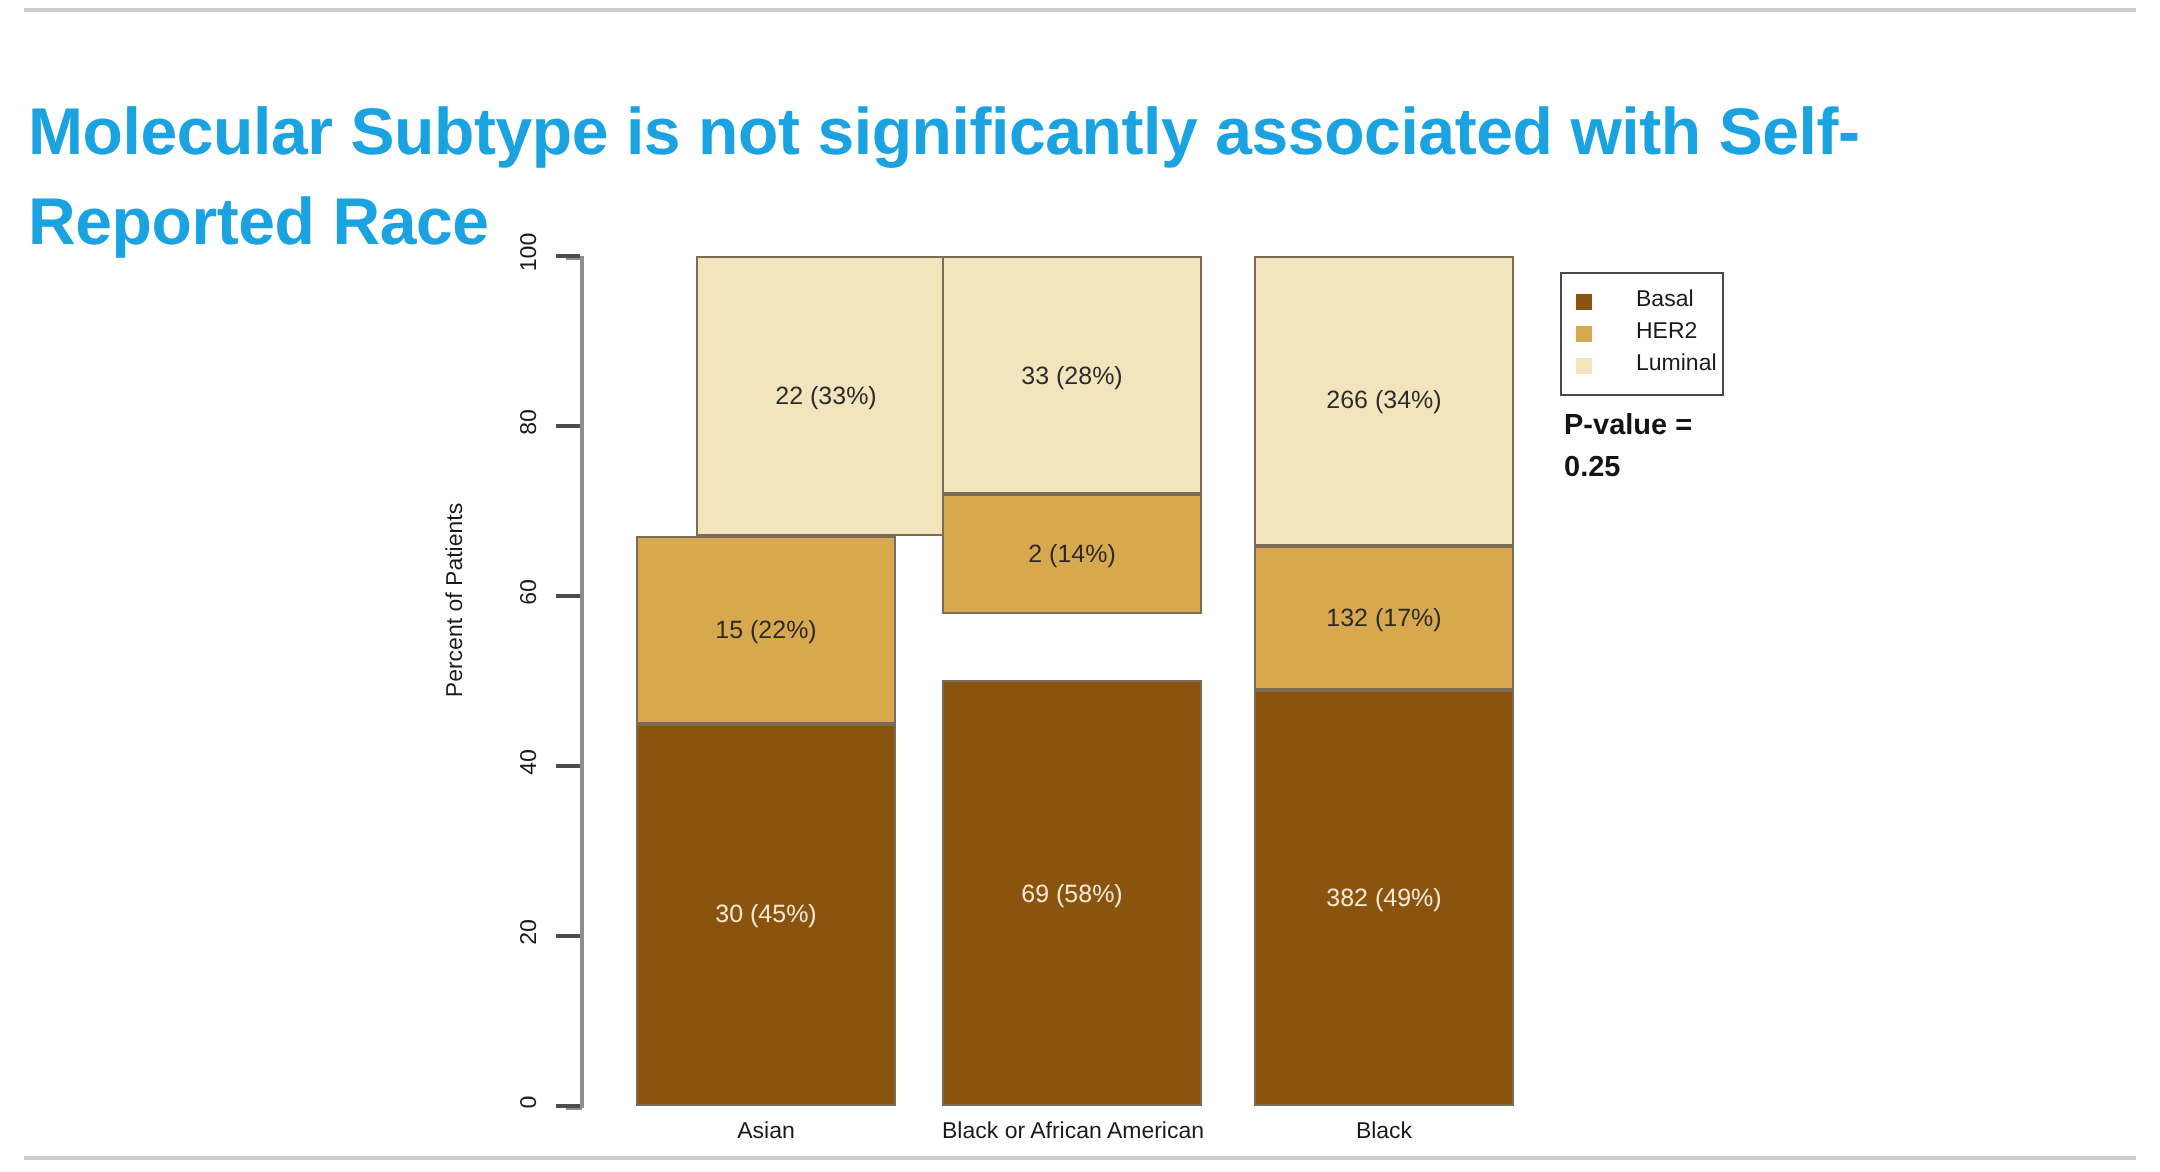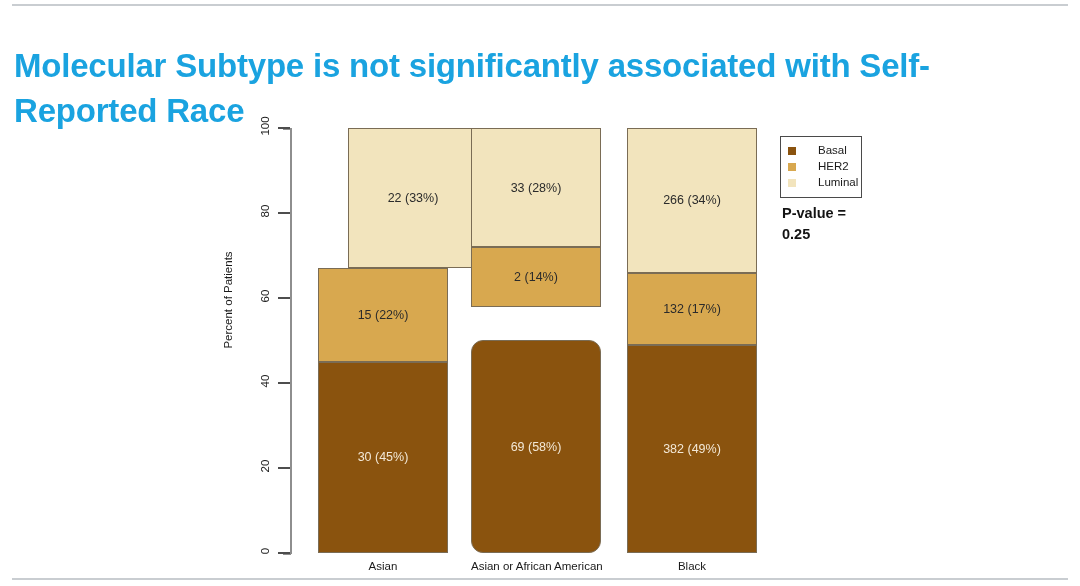--- a/index.html
+++ b/index.html
@@ -205,33 +205,33 @@
         <div class="tick" style="top: 127.2px;"></div>
         <div class="tick-label" style="top: 120px; left: 248px;">100</div>
       </div>
     <div id="bars">
         <div class="bar" style="left: 318px; top: 128px; width: 130px; height: 425px;">
           <div class="seg basal" style="background: rgb(138, 83, 14); height: 191.25px; bottom: 0px;">30 (45%)</div>
           <div class="seg" style="background: rgb(216, 168, 79); height: 93.5px; bottom: 191.25px;">15 (22%)</div>
           <div class="seg" style="background: rgb(242, 228, 189); height: 140.25px; bottom: 284.75px; margin-left: 30px;">22 (33%)</div>
         </div>
         <div class="bar" style="left: 471px; top: 128px; width: 130px; height: 425px;">
-          <div class="seg basal" style="background: rgb(138, 83, 14); height: 213px; bottom: 0px; border-radius: 12px;">69 (58%)</div>
+          <div class="seg basal" style="background: rgb(138, 83, 14); height: 213px; bottom: 0px;">69 (58%)</div>
           <div class="seg" style="background: rgb(216, 168, 79); height: 59.5px; bottom: 246.5px;">2 (14%)</div>
           <div class="seg" style="background: rgb(242, 228, 189); height: 119px; bottom: 306px;">33 (28%)</div>
         </div>
         <div class="bar" style="left: 627px; top: 128px; width: 130px; height: 425px;">
           <div class="seg basal" style="background: rgb(138, 83, 14); height: 208.25px; bottom: 0px;">382 (49%)</div>
           <div class="seg" style="background: rgb(216, 168, 79); height: 72.25px; bottom: 208.25px;">132 (17%)</div>
           <div class="seg" style="background: rgb(242, 228, 189); height: 144.5px; bottom: 280.5px;">266 (34%)</div>
         </div>
       </div>
     <div id="cats">
         <div class="cat-label" style="left: 318px; width: 130px;">Asian</div>
-        <div class="cat-label" style="left: 471px; width: 130px;">Asian or African American</div>
+        <div class="cat-label" style="left: 471px; width: 130px;">Black or African American</div>
         <div class="cat-label" style="left: 627px; width: 130px;">Black</div>
       </div>
 
     <div id="legend">
         <div class="legend-row">
           <span class="legend-swatch" style="background: rgb(138, 83, 14);"></span>
           <span class="legend-text">Basal</span>
         </div>
         <div class="legend-row">
           <span class="legend-swatch" style="background: rgb(216, 168, 79);"></span>

